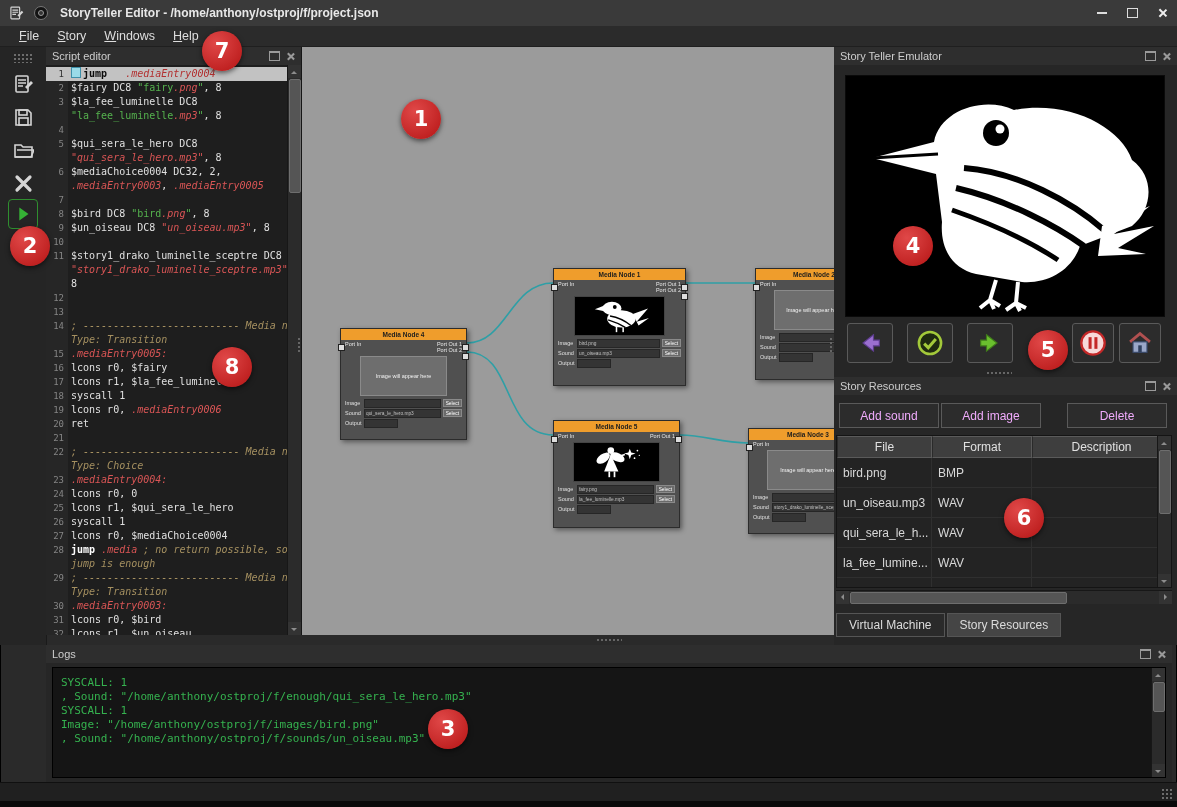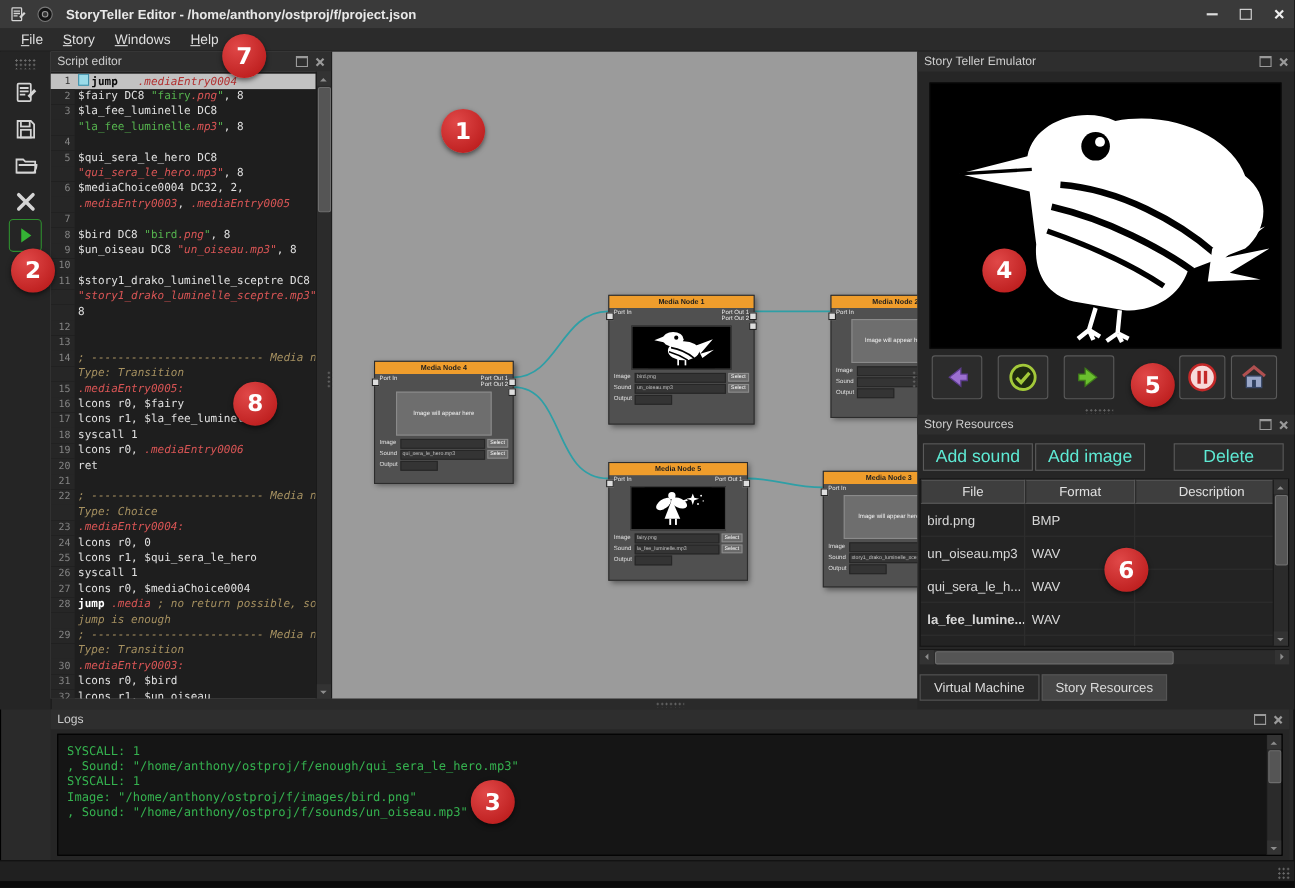--- a/index.html
+++ b/index.html
@@ -30,21 +30,21 @@
   .tbtn{position:absolute;left:8px;width:30px;height:30px;background:transparent;border:none;padding:2px;
         display:flex;align-items:center;justify-content:center;}
   .tbtn.run{border:1.5px solid #2f8f2f;border-radius:4px;}
   
   .dock-header{height:18px;display:flex;align-items:center;padding:0 6px;background:#2e2e2e;}
   .dock-title{font-size:11px;color:#cdcdcd;}
   .dock-icons{margin-left:auto;display:flex;align-items:center;gap:6px;}
   .flicon{width:9px;height:7px;border:1px solid #9a9a9a;border-top:2.5px solid #9a9a9a;display:inline-block;}
   .dock-icons .xicon{width:9px;height:9px;} .dock-icons .xicon::before,.dock-icons .xicon::after{height:9px;left:4px;}
   
-  .script-dock{position:absolute;left:46px;top:47px;width:256px;height:588px;background:#737373;
+  .script-dock{position:absolute;left:46px;top:47px;width:256px;height:588px;background:#a16207;
                border-right:1px solid #161616;box-sizing:border-box;}
   .editor{position:absolute;left:0;top:18px;right:0;bottom:0;overflow:hidden;background:#1e1e1e;
           font-family:"DejaVu Sans Mono",monospace;}
   #code-rows{position:absolute;left:0;top:2px;right:13px;}
   .crow{display:flex;height:14px;line-height:14px;overflow:hidden;}
   .ln{flex:none;width:18px;text-align:right;padding-right:4px;color:#858585;font-size:9px;background:#262626;}
   .ctext{white-space:pre;font-size:10px;padding-left:3px;}
   .tp{color:#e0e0e0;} .tk{color:#ffffff;font-weight:bold;} .tl{color:#d95555;font-style:italic;}
   .ts{color:#55b24e;} .tr{color:#d95555;font-style:italic;} .tc{color:#a59060;font-style:italic;}
   .crow.cur{background:#c2c2c2;} .crow.cur .ln{background:#c2c2c2;color:#333;}
@@ -91,21 +91,21 @@
   .dots-v{position:absolute;width:5px;height:16px;background-image:radial-gradient(#666 1px, transparent 1px);background-size:4px 4px;}
   
   .rightcol{position:absolute;left:834px;top:47px;width:343px;height:598px;background:#262626;}
   .rc-header{position:absolute;left:0;right:0;}
   .screen{position:absolute;left:11px;top:28px;width:318px;height:240px;background:#000;border:1px solid #0a0a0a;overflow:hidden;}
   .screen svg{width:100%;height:100%;display:block;}
   .ebtn{position:absolute;top:276px;width:46px;height:40px;background:#2c2c2c;border:1px solid #5a5a5a;border-radius:3px;
         display:flex;align-items:center;justify-content:center;padding:0;}
   .ebtn svg{width:28px;height:28px;}
   .res-buttons .rbtn{position:absolute;top:356px;width:100px;height:25px;background:#2c2c2c;border:1px solid #5a5a5a;
-        color:#5eead4;font-size:16px;font-family:"Liberation Sans",sans-serif;}
+        color:#f0abfc;font-size:12px;font-family:"Liberation Sans",sans-serif;}
   
   .res-table{position:absolute;left:2px;top:388px;width:336px;height:153px;background:#232323;border:1px solid #141414;
              box-sizing:border-box;overflow:hidden;}
   .thead{display:flex;height:22px;}
   .th{box-sizing:border-box;background:#3e3e3e;border:1px solid #5a5a5a;border-left-color:#2a2a2a;
       font-size:12px;color:#e0e0e0;display:flex;align-items:center;justify-content:center;}
   .trow{display:flex;height:30px;}
   .td{box-sizing:border-box;border-right:1px solid #2f2f2f;border-bottom:1px solid #2f2f2f;
       font-size:12px;color:#d8d8d8;display:flex;align-items:center;padding-left:6px;overflow:hidden;white-space:nowrap;}
   .tabs{position:absolute;left:2px;top:566px;display:flex;gap:2px;}
@@ -643,21 +643,21 @@
             <div class="td" style="width: 95px;">un_oiseau.mp3</div>
             <div class="td" style="width: 100px;">WAV</div>
             <div class="td" style="width: 139px;"></div>
           </div>
           <div class="trow">
             <div class="td" style="width: 95px;">qui_sera_le_h...</div>
             <div class="td" style="width: 100px;">WAV</div>
             <div class="td" style="width: 139px;"></div>
           </div>
           <div class="trow">
-            <div class="td" style="width: 95px; font-weight: bold;">la_fee_lumine...</div>
+            <div class="td" style="width: 95px;">la_fee_lumine...</div>
             <div class="td" style="width: 100px;">WAV</div>
             <div class="td" style="width: 139px;"></div>
           </div>
           <div class="trow">
             <div class="td" style="width: 95px;">fairy.png</div>
             <div class="td" style="width: 100px;">BMP</div>
             <div class="td" style="width: 139px;"></div>
           </div>
         </div>
       <div class="vscroll">

